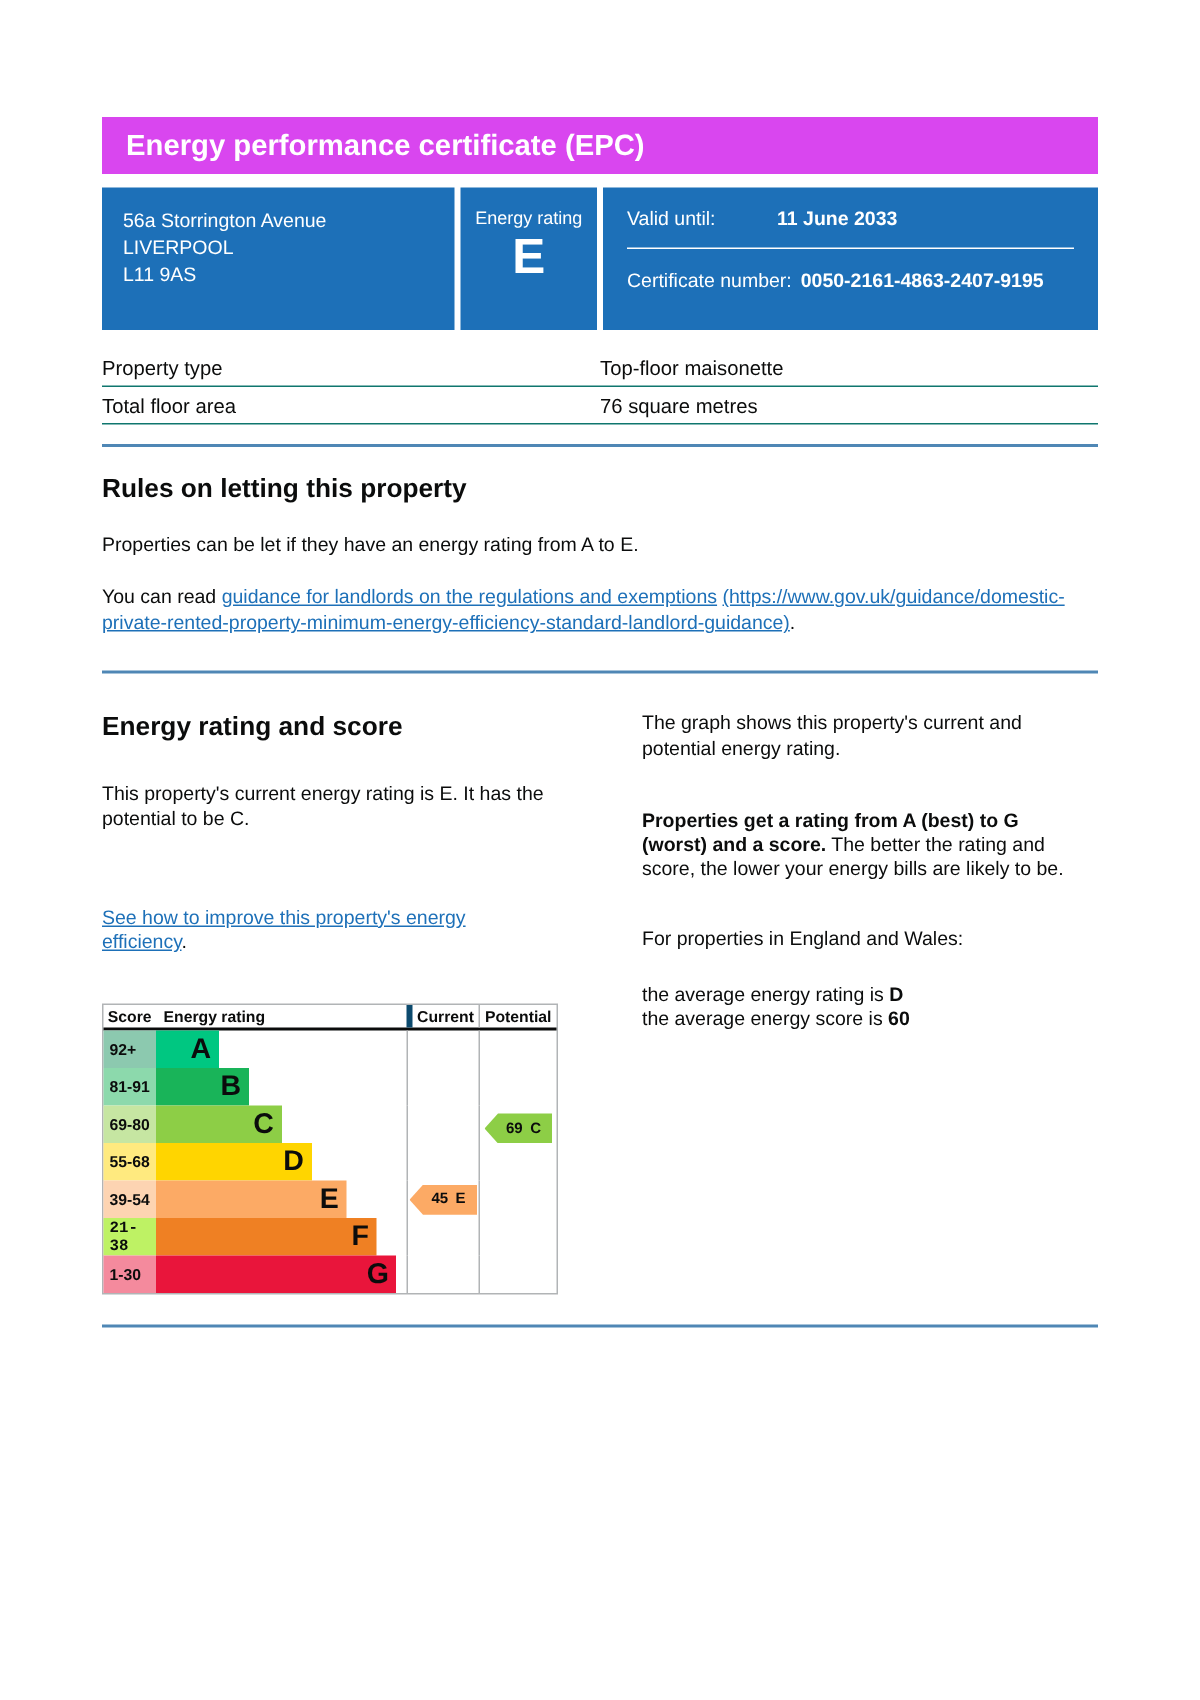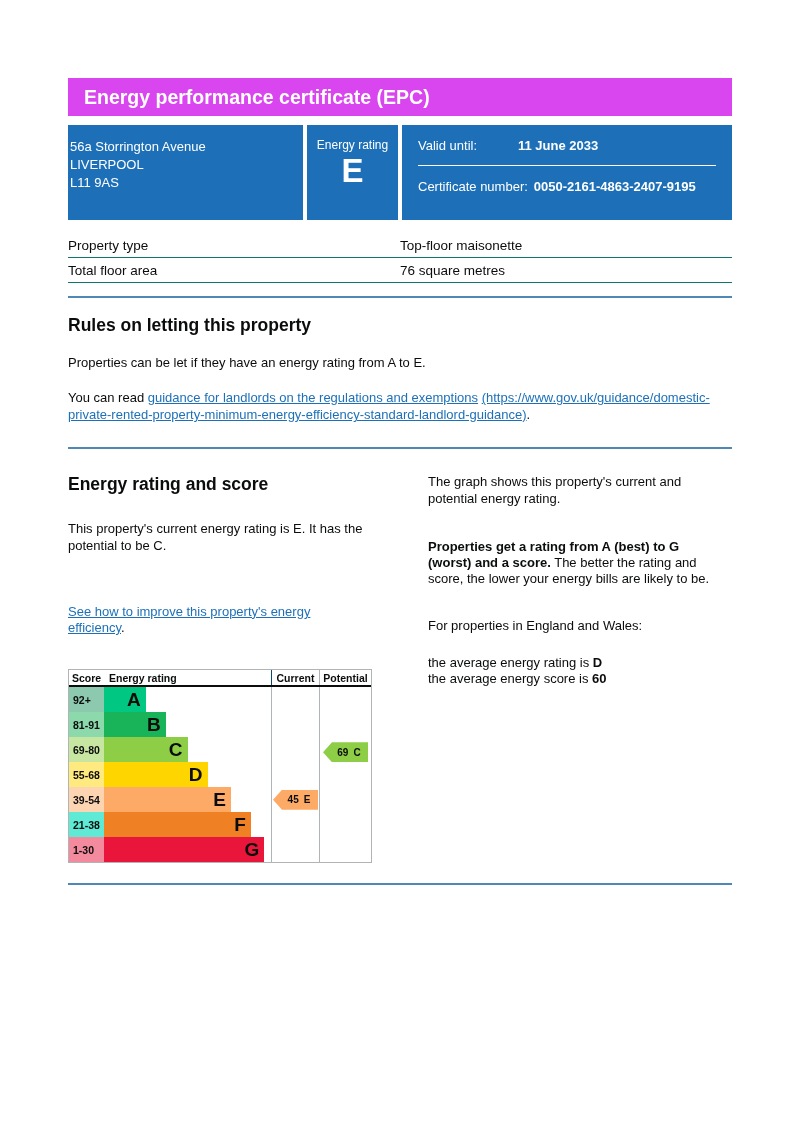--- a/index.html
+++ b/index.html
@@ -7,21 +7,21 @@
   body { width:800px; height:1133px; font-family:"Liberation Sans","DejaVu Sans",sans-serif; color:#0b0c0c; }
   .page { width:664px; margin:0 auto; padding-top:78px; }
 
   
   .title-bar { background:#d946ef; height:38px; display:flex; align-items:center; padding-left:16px; margin-bottom:9px; }
   .title-bar h1 { color:#fff; font-size:19.5px; font-weight:bold; }
 
   
   .summary { display:flex; gap:4px; height:95px; margin-bottom:13px; }
   .summary .panel { background:#1d70b8; color:#fff; }
-  .p-address { width:235px; padding:13px 2px; font-size:13px; line-height:1.38; }
+  .p-address { width:235px; padding:13px 14px; font-size:13px; line-height:1.38; }
   .p-rating { width:91px; text-align:center; padding-top:13px; font-size:12px; }
   .p-rating .big { font-size:33px; font-weight:bold; line-height:1.1; margin-top:1px; }
   .p-details { flex:1; padding:13px 16px; font-size:13px; }
   .p-details .drow { display:flex; }
   .p-details .lab { width:100px; }
   .p-details .val { font-weight:bold; }
   .p-details hr { border:none; border-top:1px solid #fff; margin:12px 0 13px; }
   .cert-lab { margin-right:6px; }
 
   
@@ -51,21 +51,21 @@
   .rp2 { margin-top:32px; }
   .rp3 { margin-top:30px; }
   .rp4 { margin-top:21px; }
 
   
   .chart { margin-top:33px; width:304px; border:1px solid #b1b4b6; background:#fff; }
   .c-head { display:flex; height:17px; font-weight:bold; border-bottom:2px solid #0b0c0c; }
   .c-head > div { display:flex; align-items:center; font-size:10.5px; }
   .ch-score { width:35px; justify-content:center; }
   .ch-rating { width:167px; padding-left:5px; }
-  .ch-cur { width:48px; border-left:1px solid #0c4a6e; justify-content:center; }
+  .ch-cur { width:48px; border-left:4px solid #0c4a6e; justify-content:center; }
   .ch-pot { width:52px; border-left:1px solid #b1b4b6; justify-content:center; }
   .c-row { display:flex; height:25px; }
   .c-score { width:35px; font-size:10.5px; font-weight:bold; display:flex; align-items:center; padding-left:4px; }
   .c-barwrap { width:167px; }
   .c-bar { height:25px; display:flex; align-items:center; justify-content:flex-end; padding-right:5px; font-size:19px; font-weight:bold; }
   .c-cur { width:48px; border-left:1px solid #b1b4b6; display:flex; align-items:center; justify-content:center; }
   .c-pot { width:52px; border-left:1px solid #b1b4b6; display:flex; align-items:flex-end; justify-content:center; }
   .arrow { height:20px; width:45px; clip-path:polygon(20% 0,100% 0,100% 100%,20% 100%,0 50%);
            display:flex; align-items:center; justify-content:center; gap:5px;
            font-size:10px; font-weight:bold; padding-left:7px; }
@@ -182,21 +182,21 @@
               </div>
               <div class="c-cur">
                 <div class="arrow" style="background: rgb(252, 170, 101);">
                   <span>45</span>
                   <span>E</span>
                 </div>
               </div>
               <div class="c-pot"></div>
             </div>
             <div class="c-row">
-              <div class="c-score" style="background: #5eead4;">21-38</div>
+              <div class="c-score" style="background: #bef264; font-family: Liberation Mono, monospace;">21-38</div>
               <div class="c-barwrap">
                 <div class="c-bar" style="background: rgb(239, 128, 35); width: 88%;">F</div>
               </div>
               <div class="c-cur"></div>
               <div class="c-pot"></div>
             </div>
             <div class="c-row">
               <div class="c-score" style="background: rgb(244, 138, 157);">1-30</div>
               <div class="c-barwrap">
                 <div class="c-bar" style="background: rgb(233, 21, 59); width: 96%;">G</div>

